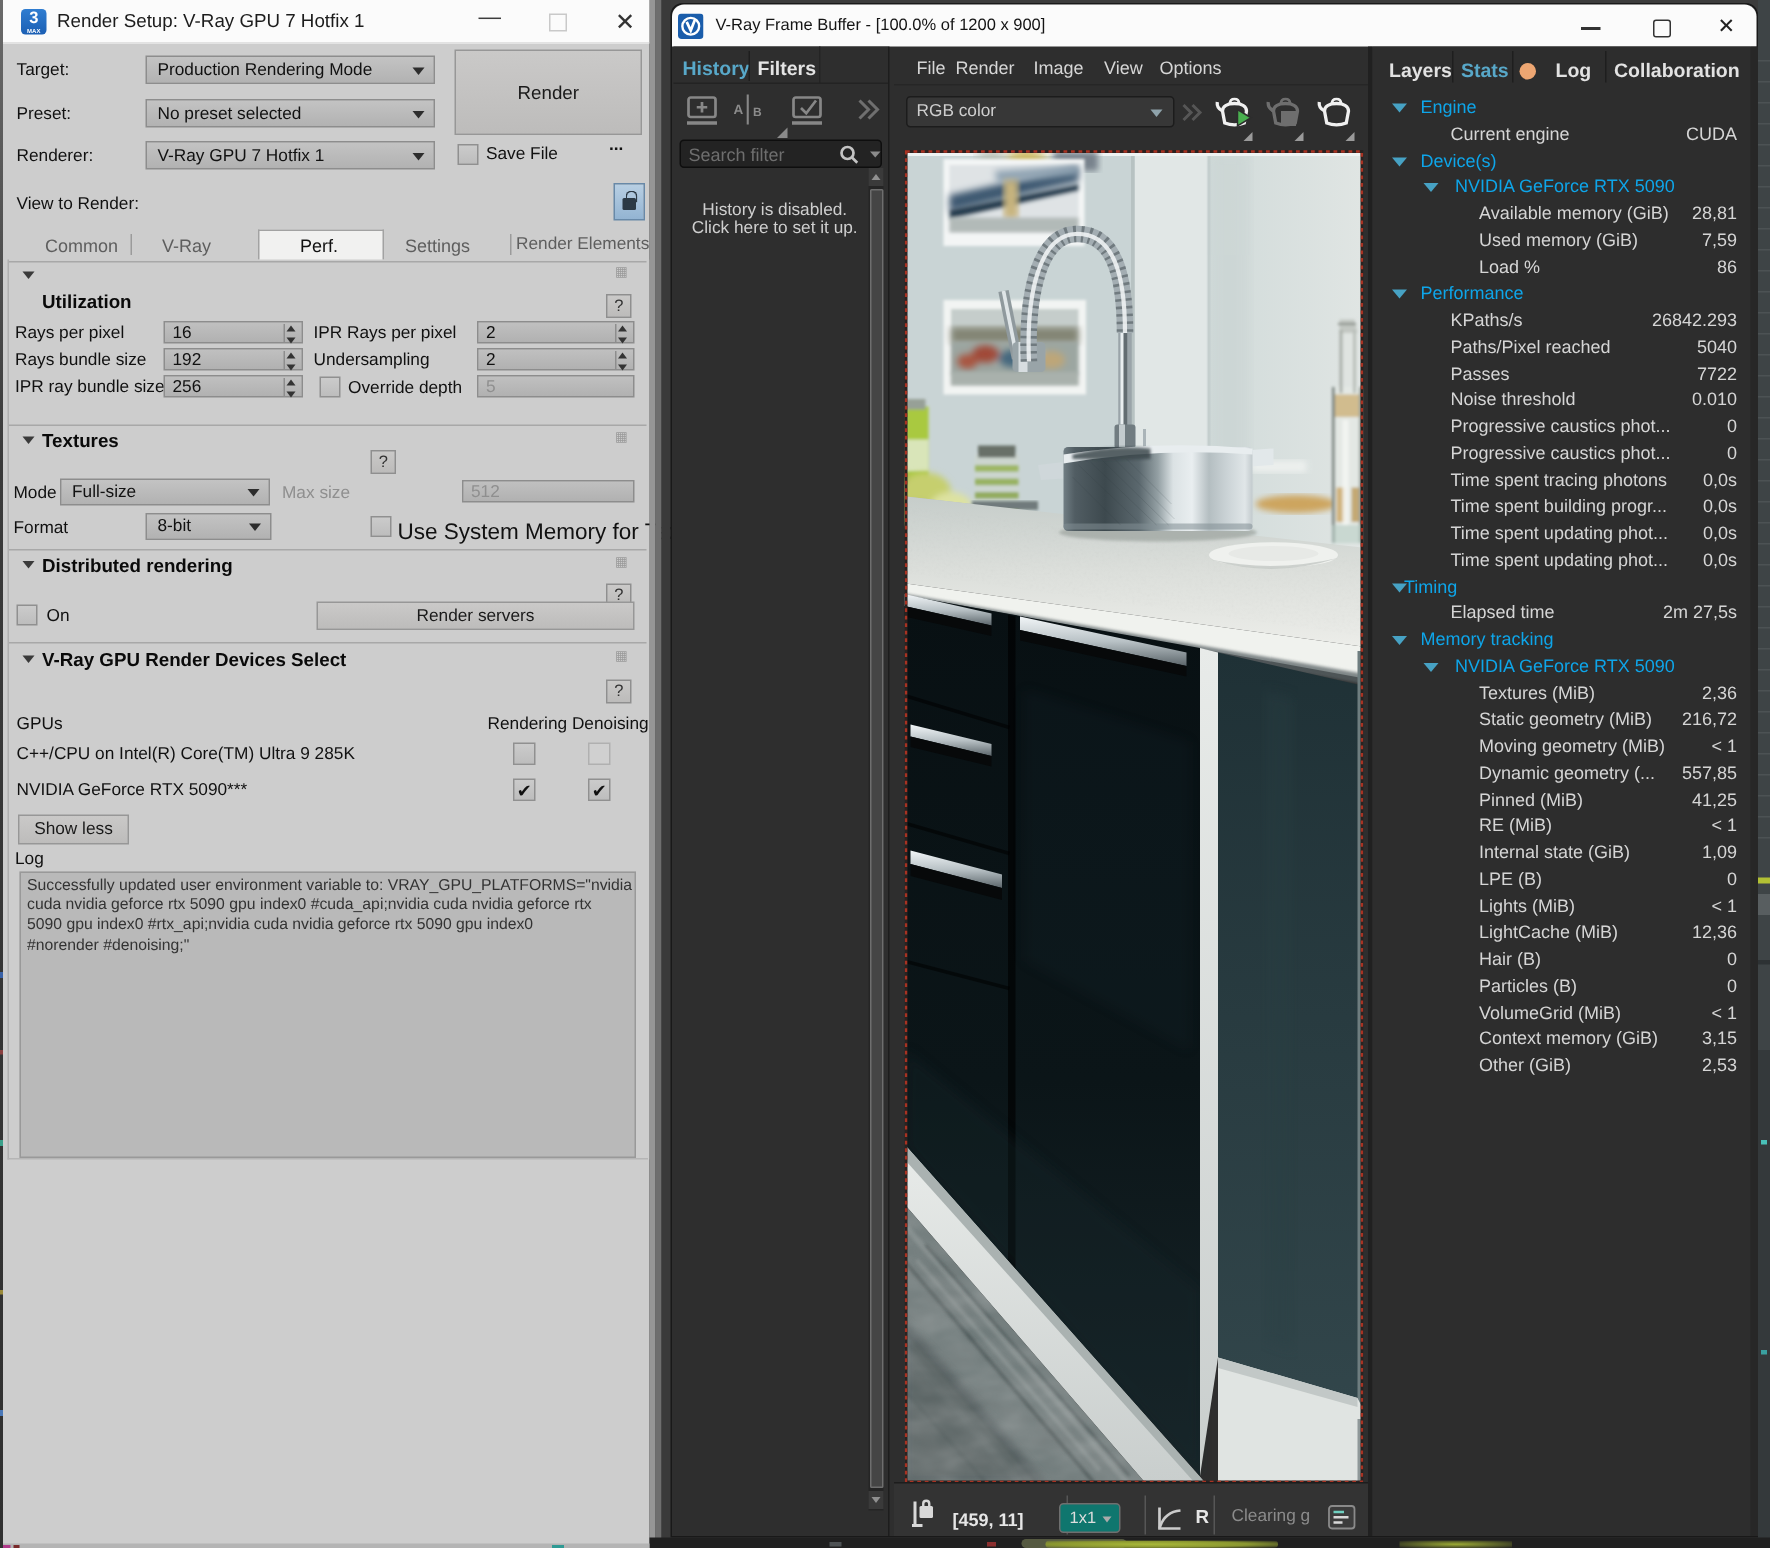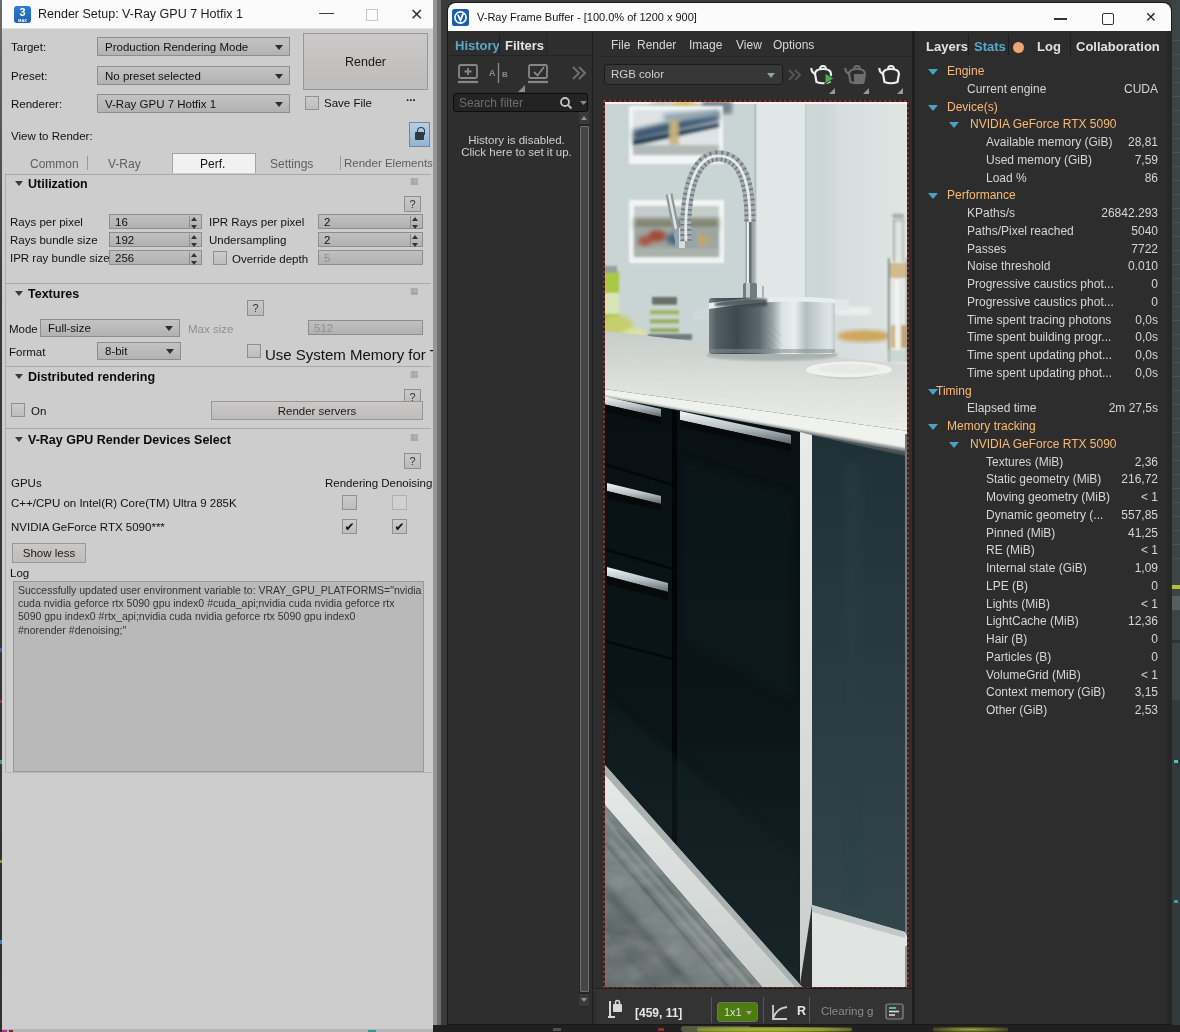--- a/index.html
+++ b/index.html
@@ -32,21 +32,21 @@
   #vfbtitle{left:0;top:0;width:723px;height:28px;background:#fbfbfb;border-radius:8px 8px 0 0;}
   .wbtn{color:#3c3c3c;font-size:15px;}
   .dkt{color:#d6d6d6;font-size:12px;}
   .teal{color:#58a8c9;}
   
   #stats{left:467px;top:60px;width:252px;}
   .srow{height:17.76px;position:relative;font-size:12px;color:#d5d5d5;}
   .srow .lab{position:absolute;top:1.2px;white-space:nowrap;}
   .srow .val{position:absolute;right:9px;top:1.2px;}
   .srow .tri{position:absolute;top:6px;width:0;height:0;border-left:5px solid transparent;border-right:5px solid transparent;border-top:6px solid #47a2c4;}
-  .cat{color:#fdba74;}
+  .cat{color:#0ea5e9;}
 </style>
 </head>
 <body>
 
 <div id="rs" class="abs">
   <div class="titlebar abs"></div>
   <div class="abs" style="left:12px;top:6px;width:17px;height:17px;background:linear-gradient(#2f7dd1,#1b5fb4);border-radius:3px;">
      <div class="abs" style="left:0;top:0;width:17px;height:17px;color:#fff;font-size:11px;font-weight:bold;text-align:center;line-height:13px;">3<div style="font-size:4px;line-height:3px;">MAX</div></div>
   </div>
   <div class="abs" style="left:36px;top:7px;font-size:12.5px;color:#1c1c1c;">Render Setup: V-Ray GPU 7 Hotfix 1</div>
@@ -78,21 +78,21 @@
     <div class="abs" style="left:198px;top:2px;font-size:12px;color:#111;">Perf.</div>
     <div class="abs" style="left:268px;top:2px;font-size:12px;color:#5e5e5e;">Settings</div>
     <div class="abs" style="left:338px;top:1px;width:1px;height:14px;background:#9b9b9b;"></div>
     <div class="abs" style="left:342px;top:2px;font-size:11.5px;color:#5e5e5e;white-space:nowrap;">Render Elements</div>
   </div>
 
   <div class="abs" style="left:3px;top:173px;width:427px;height:600px;border-left:1px solid #b0b0b0;border-right:1px solid #b0b0b0;"></div>
 
   <div class="abs" style="left:4px;top:174px;width:425px;height:1px;background:#a8a8a8;"></div>
   <div class="abs tri-d" style="left:13px;top:181px;"></div>
-  <div class="abs rollhead" style="left:26px;top:177px;">Utilization</div>
+  <div class="abs rollhead" style="left:26px;top:194px;">Utilization</div>
   <div class="abs grip" style="left:408px;top:176px;">▦</div>
   <div class="abs qm" style="left:402px;top:196px;">?</div>
   <div class="abs rs-label" style="left:8px;top:216px;">Rays per pixel</div>
   <div class="abs spin" style="left:107px;top:214px;width:93px;height:15px;">16<div class="arr"></div></div>
   <div class="abs rs-label" style="left:207px;top:216px;">IPR Rays per pixel</div>
   <div class="abs spin" style="left:316px;top:214px;width:105px;height:15px;">2<div class="arr"></div></div>
   <div class="abs rs-label" style="left:8px;top:234px;">Rays bundle size</div>
   <div class="abs spin" style="left:107px;top:232px;width:93px;height:15px;">192<div class="arr"></div></div>
   <div class="abs rs-label" style="left:207px;top:234px;">Undersampling</div>
   <div class="abs spin" style="left:316px;top:232px;width:105px;height:15px;">2<div class="arr"></div></div>
@@ -482,21 +482,21 @@
 
   <div class="abs" style="left:148px;top:985px;width:316px;height:36px;background:#333333;border-top:1px solid #1d1d1d;box-sizing:border-box;"></div>
   <svg class="abs" style="left:158px;top:996px;" width="22" height="22" viewBox="0 0 22 22">
     <path d="M4 2 v16" stroke="#d8d8d8" stroke-width="2"></path>
     <path d="M2 18 h7" stroke="#d8d8d8" stroke-width="2"></path>
     <rect x="7" y="5" width="9" height="8" rx="1" fill="#d8d8d8"></rect>
     <path d="M9.5 5 v-1.5 q0 -2 2 -2 t2 2 V5" stroke="#d8d8d8" stroke-width="1.6" fill="none"></path>
   </svg>
   <div class="abs" style="left:187px;top:1003px;font-size:12px;font-weight:bold;color:#e6e6e6;">[459, 11]</div>
   <div class="abs" style="left:263px;top:994px;width:1px;height:26px;background:#565656;"></div>
-  <div class="abs" style="left:269px;top:999px;width:41px;height:20px;background:#4d7c0f;border:1px solid #6f6f6f;border-radius:3px;box-sizing:border-box;">
+  <div class="abs" style="left:258px;top:999px;width:41px;height:20px;background:#0f766e;border:1px solid #6f6f6f;border-radius:3px;box-sizing:border-box;">
     <div class="abs" style="left:6px;top:3px;font-size:11px;color:#dedede;">1x1</div>
     <div class="abs" style="right:5px;top:8px;width:0;height:0;border-left:3.5px solid transparent;border-right:3.5px solid transparent;border-top:4px solid #aaa;"></div>
   </div>
   <div class="abs" style="left:315px;top:994px;width:1px;height:26px;background:#565656;"></div>
   <svg class="abs" style="left:322px;top:999px;" width="20" height="20" viewBox="0 0 20 20">
     <path d="M3 3 v14 h14" stroke="#cccccc" stroke-width="1.8" fill="none"></path>
     <path d="M3 17 q3 -11 14 -12" stroke="#cccccc" stroke-width="1.8" fill="none"></path>
   </svg>
   <div class="abs" style="left:349px;top:1001px;font-size:12.5px;font-weight:bold;color:#e6e6e6;">R</div>
   <div class="abs" style="left:361px;top:994px;width:1px;height:26px;background:#565656;"></div>

